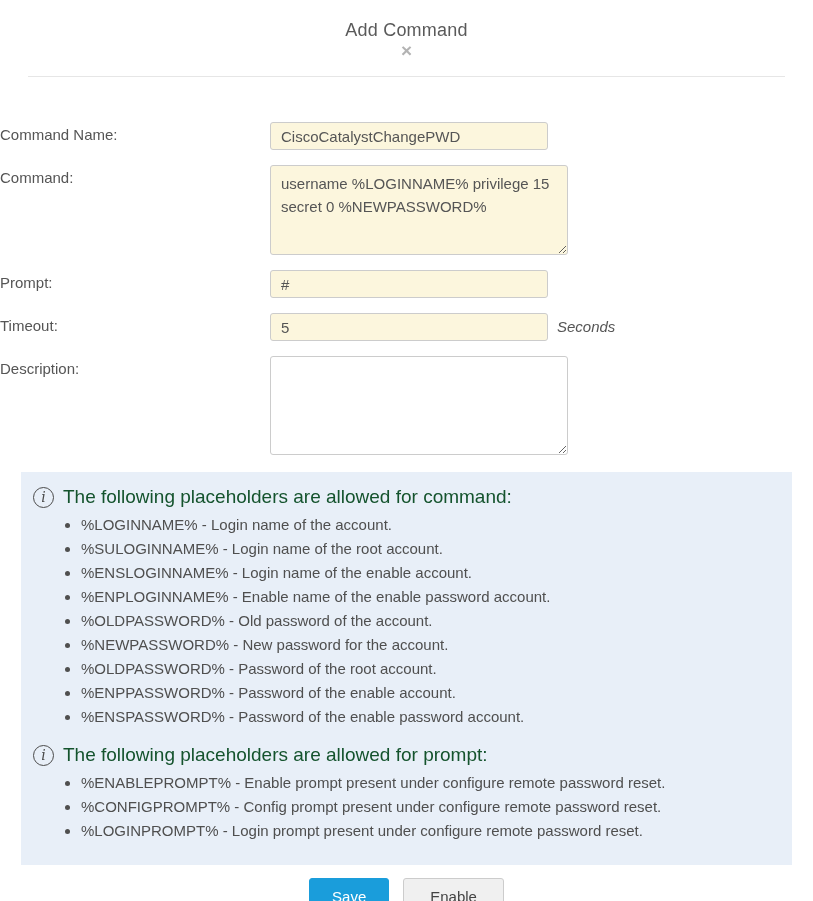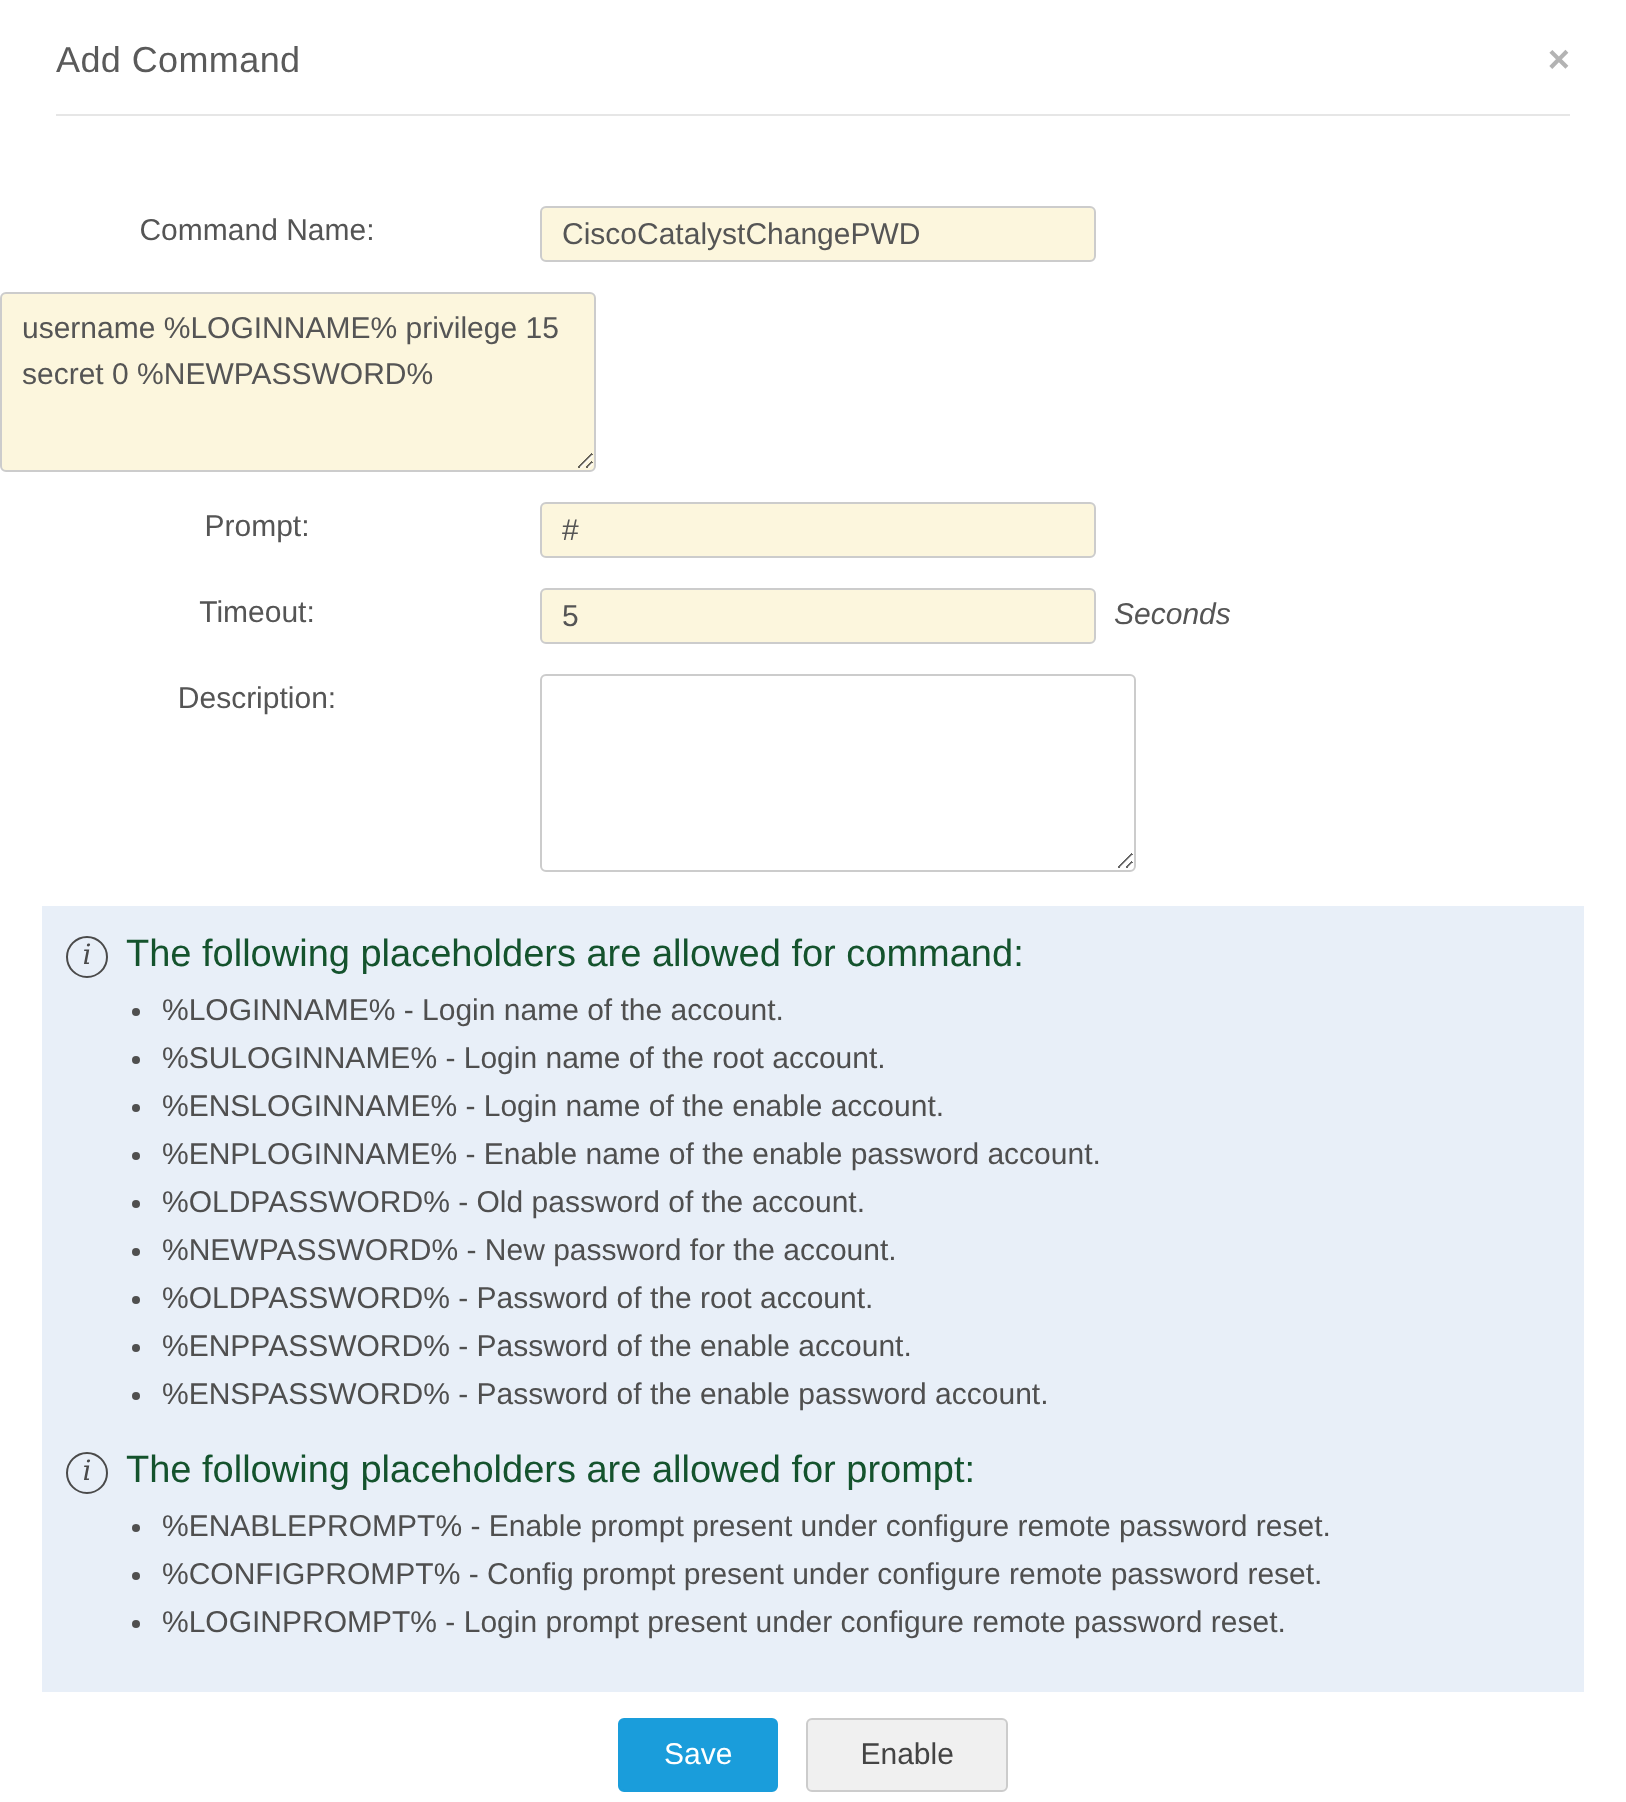--- a/index.html
+++ b/index.html
@@ -11,20 +11,21 @@
     overflow: hidden;
   }
   
   .dialog-header {
     margin: 0 28px;
     padding: 20px 0 16px 0;
     border-bottom: 1px solid #e6e6e6;
     display: flex;
     align-items: center;
     justify-content: space-between;
+    flex-direction: column;
   }
   .dialog-title {
     font-size: 18px;
     font-weight: 400;
     color: #5a5a5a;
     letter-spacing: 0.2px;
   }
   .close-btn {
     font-size: 19px;
     color: #b3b3b3;
@@ -37,21 +38,21 @@
   }
   
   .form-area { margin-top: 45px; }
   .form-row {
     display: flex;
     align-items: flex-start;
     margin-bottom: 15px;
   }
   .form-label {
     width: 270px;
-    text-align: center;
+    text-align: left;
     padding-right: 13px;
     font-size: 15px;
     color: #555555;
     padding-top: 4px;
   }
   .form-input {
     width: 278px;
     height: 28px;
     background: #fcf6dd;
     border: 1px solid #cccccc;
@@ -160,20 +161,21 @@
 </div>
 
 <div class="form-area">
 
   <div class="form-row">
     <label class="form-label">Command Name:</label>
     <input class="form-input" type="text" value="CiscoCatalystChangePWD" style="">
   </div>
 
   <div class="form-row">
+    <label class="form-label">Command:</label>
     <textarea class="form-textarea command-box" style="">username %LOGINNAME% privilege 15 secret 0 %NEWPASSWORD%</textarea>
   </div>
 
   <div class="form-row">
     <label class="form-label">Prompt:</label>
     <input class="form-input" type="text" value="#" style="">
   </div>
 
   <div class="form-row">
     <label class="form-label">Timeout:</label>

